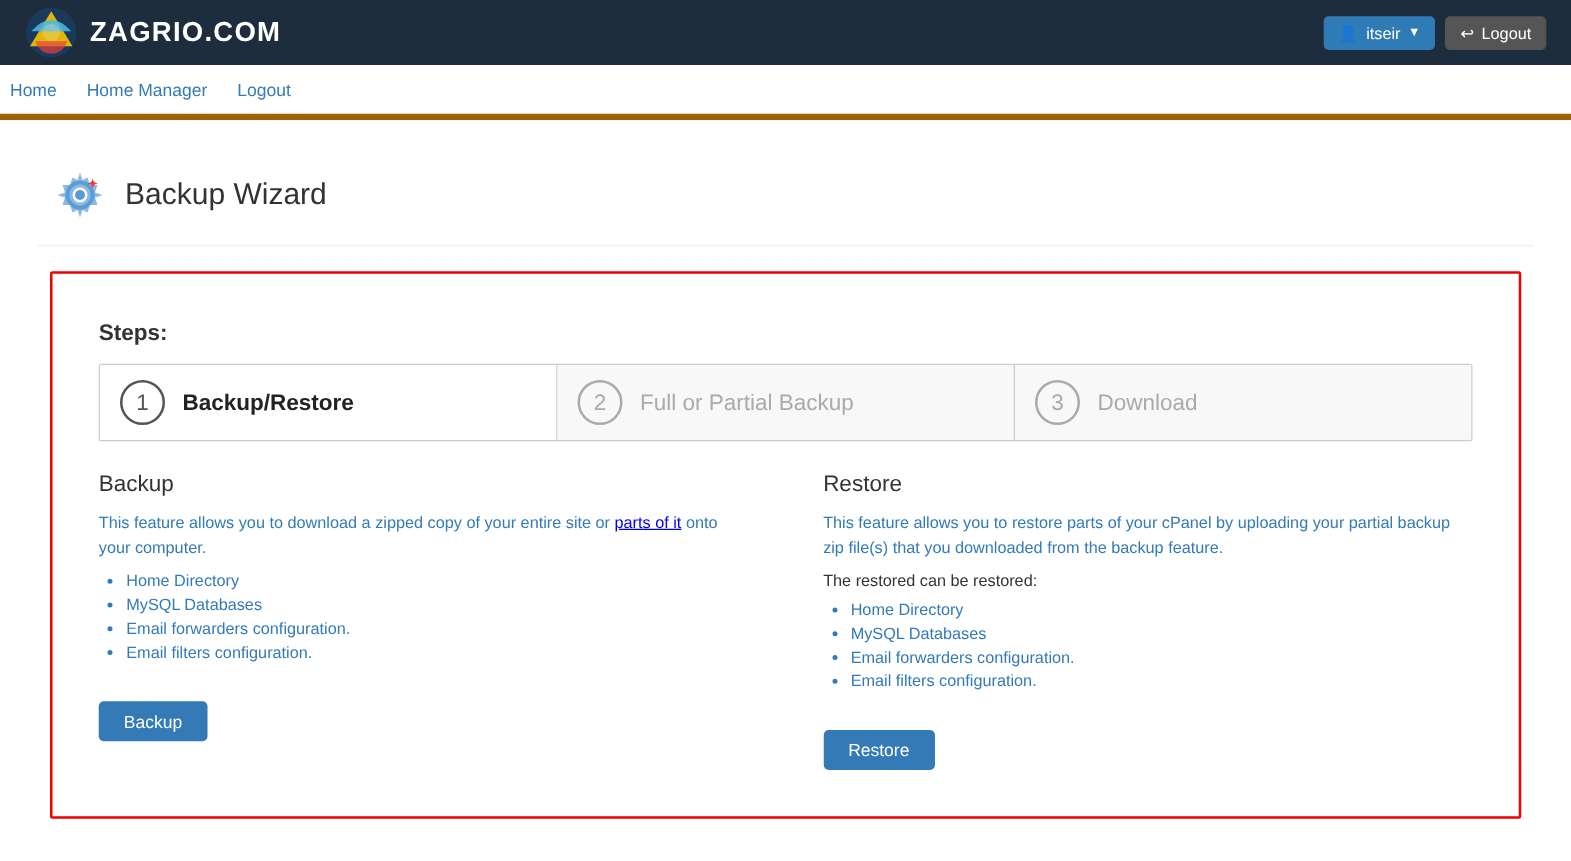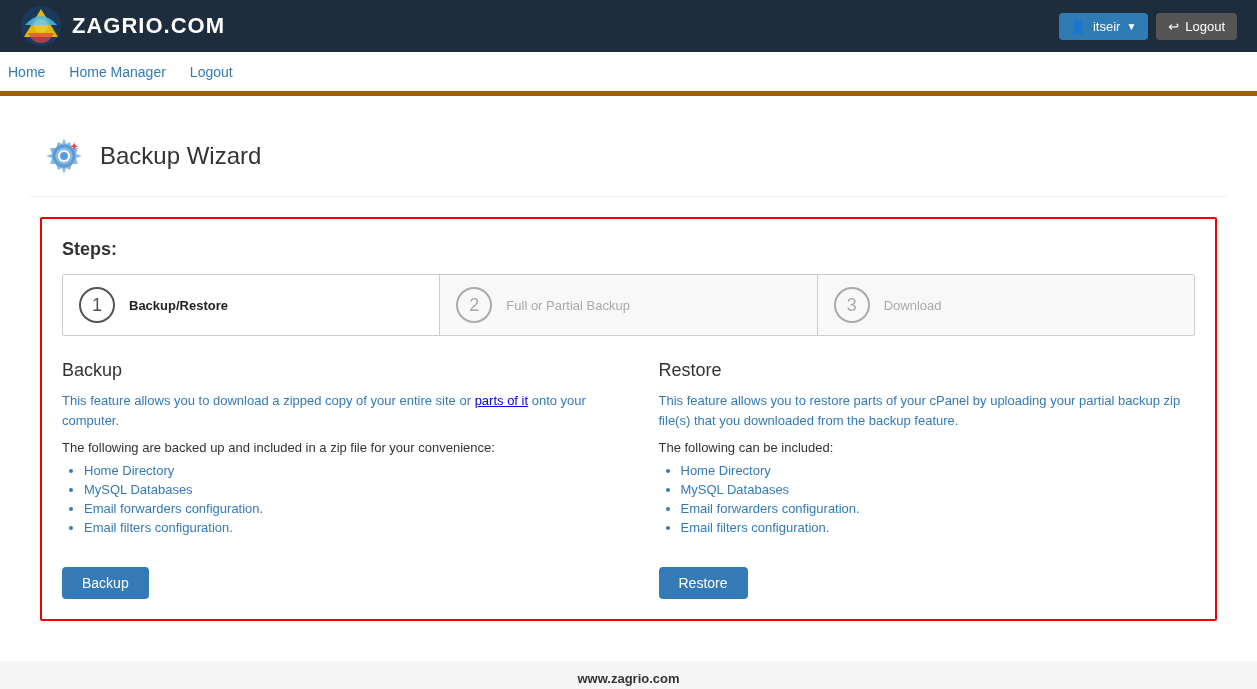--- a/index.html
+++ b/index.html
@@ -96,21 +96,21 @@
     .page-title {
       font-size: 24px;
       font-weight: normal;
       color: #333;
     }
 
     
     .steps-box {
       border: 2px solid #e00;
       border-radius: 2px;
-      padding: 20px;
+      padding: 37px;
       margin: 0 10px 20px 10px;
     }
     .steps-label {
       font-size: 18px;
       font-weight: bold;
       margin-bottom: 14px;
       color: #333;
     }
 
     
@@ -144,21 +144,21 @@
       justify-content: center;
       font-size: 18px;
       color: #aaa;
       flex-shrink: 0;
     }
     .step-tab.active .step-circle {
       border-color: #555;
       color: #555;
     }
     .step-tab-label {
-      font-size: 13px;
+      font-size: 18px;
       color: #aaa;
     }
     .step-tab.active .step-tab-label {
       font-weight: bold;
       color: #222;
     }
 
     
     .content-cols {
       display: flex;
@@ -289,36 +289,35 @@
       </div>
     </div>
 
     <div class="content-cols">
 
       <div class="col">
         <h2 class="col-title">Backup</h2>
         <p class="col-desc">
           <span>This feature allows you to download a zipped copy of your entire site or </span><a href="#">parts of it</a><span> onto your computer.</span>
         </p>
-        <p class="col-sub">The following are backed up and included in a zip file for your convenience:</p>
         <ul class="col-list">
           <li>Home Directory</li>
           <li>MySQL Databases</li>
           <li>Email forwarders configuration.</li>
           <li>Email filters configuration.</li>
         </ul>
         <button class="action-btn">Backup</button>
       </div>
 
       <div class="col">
         <h2 class="col-title">Restore</h2>
         <p class="col-desc">
           <span>This feature allows you to restore parts of your cPanel by uploading your partial backup zip file(s) that you downloaded from the backup feature.</span>
         </p>
-        <p class="col-sub">The following can be included:</p>
+        <p class="col-sub">The restored can be restored:</p>
         <ul class="col-list">
           <li>Home Directory</li>
           <li>MySQL Databases</li>
           <li>Email forwarders configuration.</li>
           <li>Email filters configuration.</li>
         </ul>
         <button class="action-btn">Restore</button>
       </div>
     </div>
   </div>

